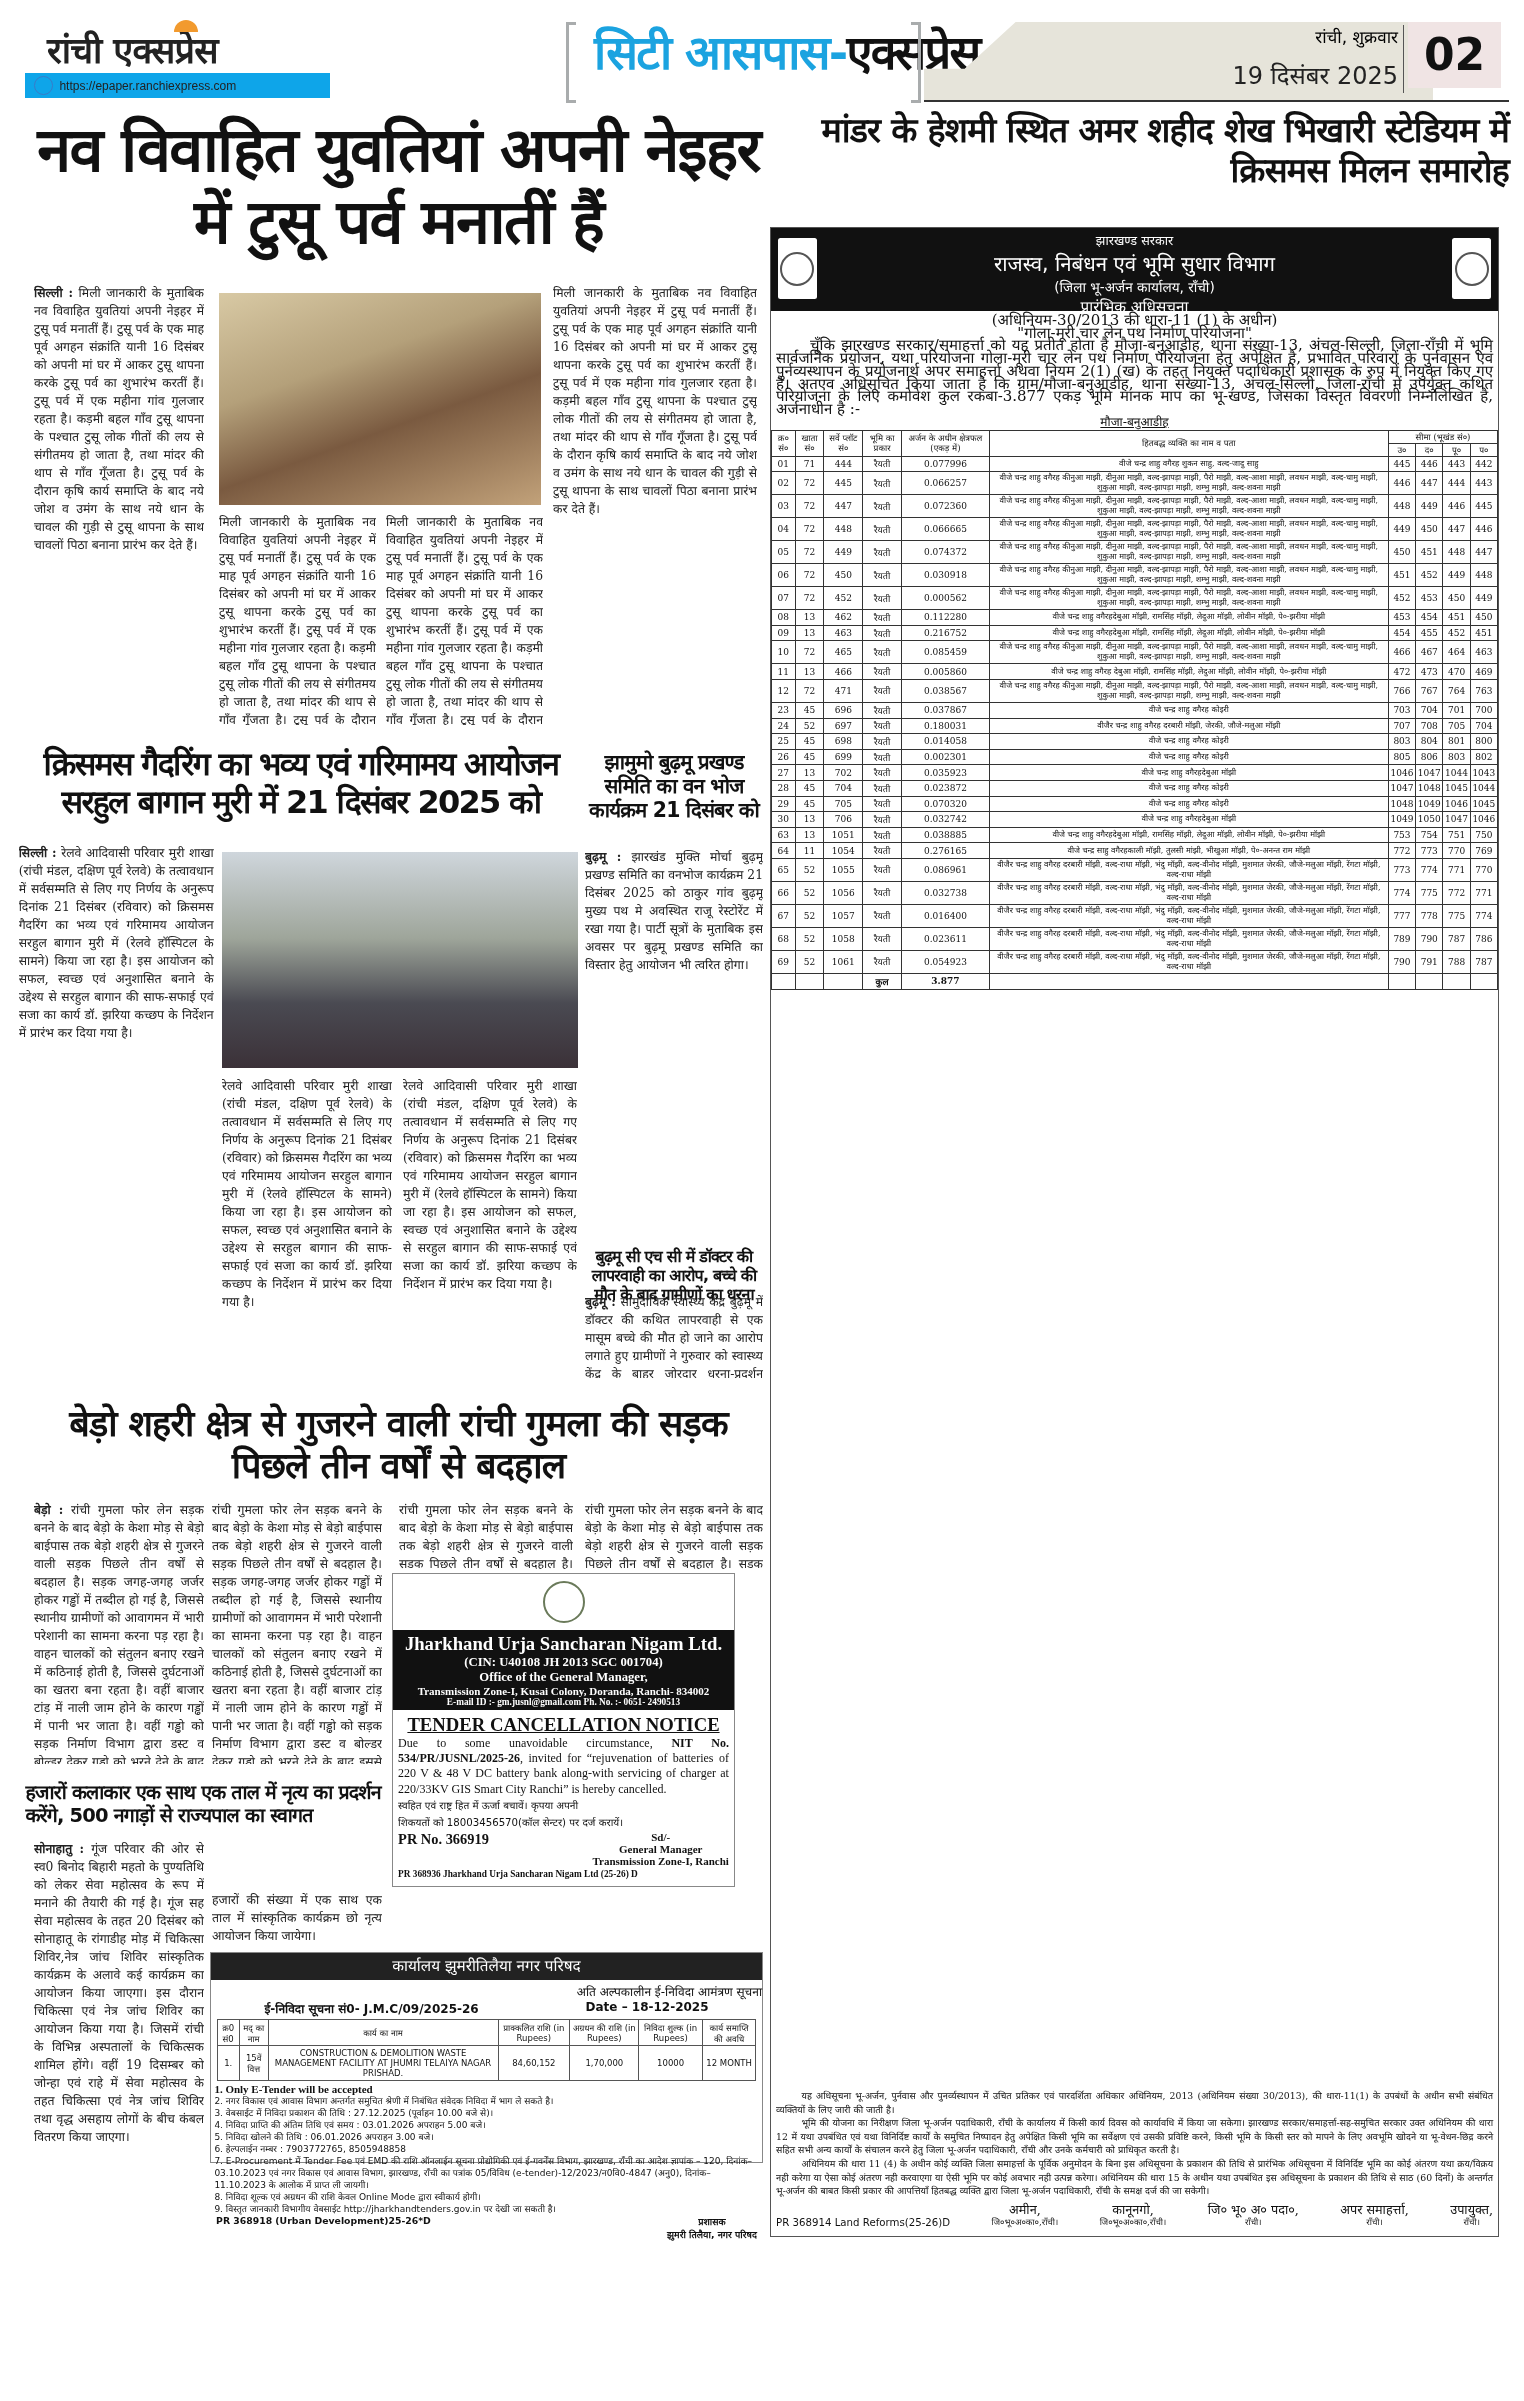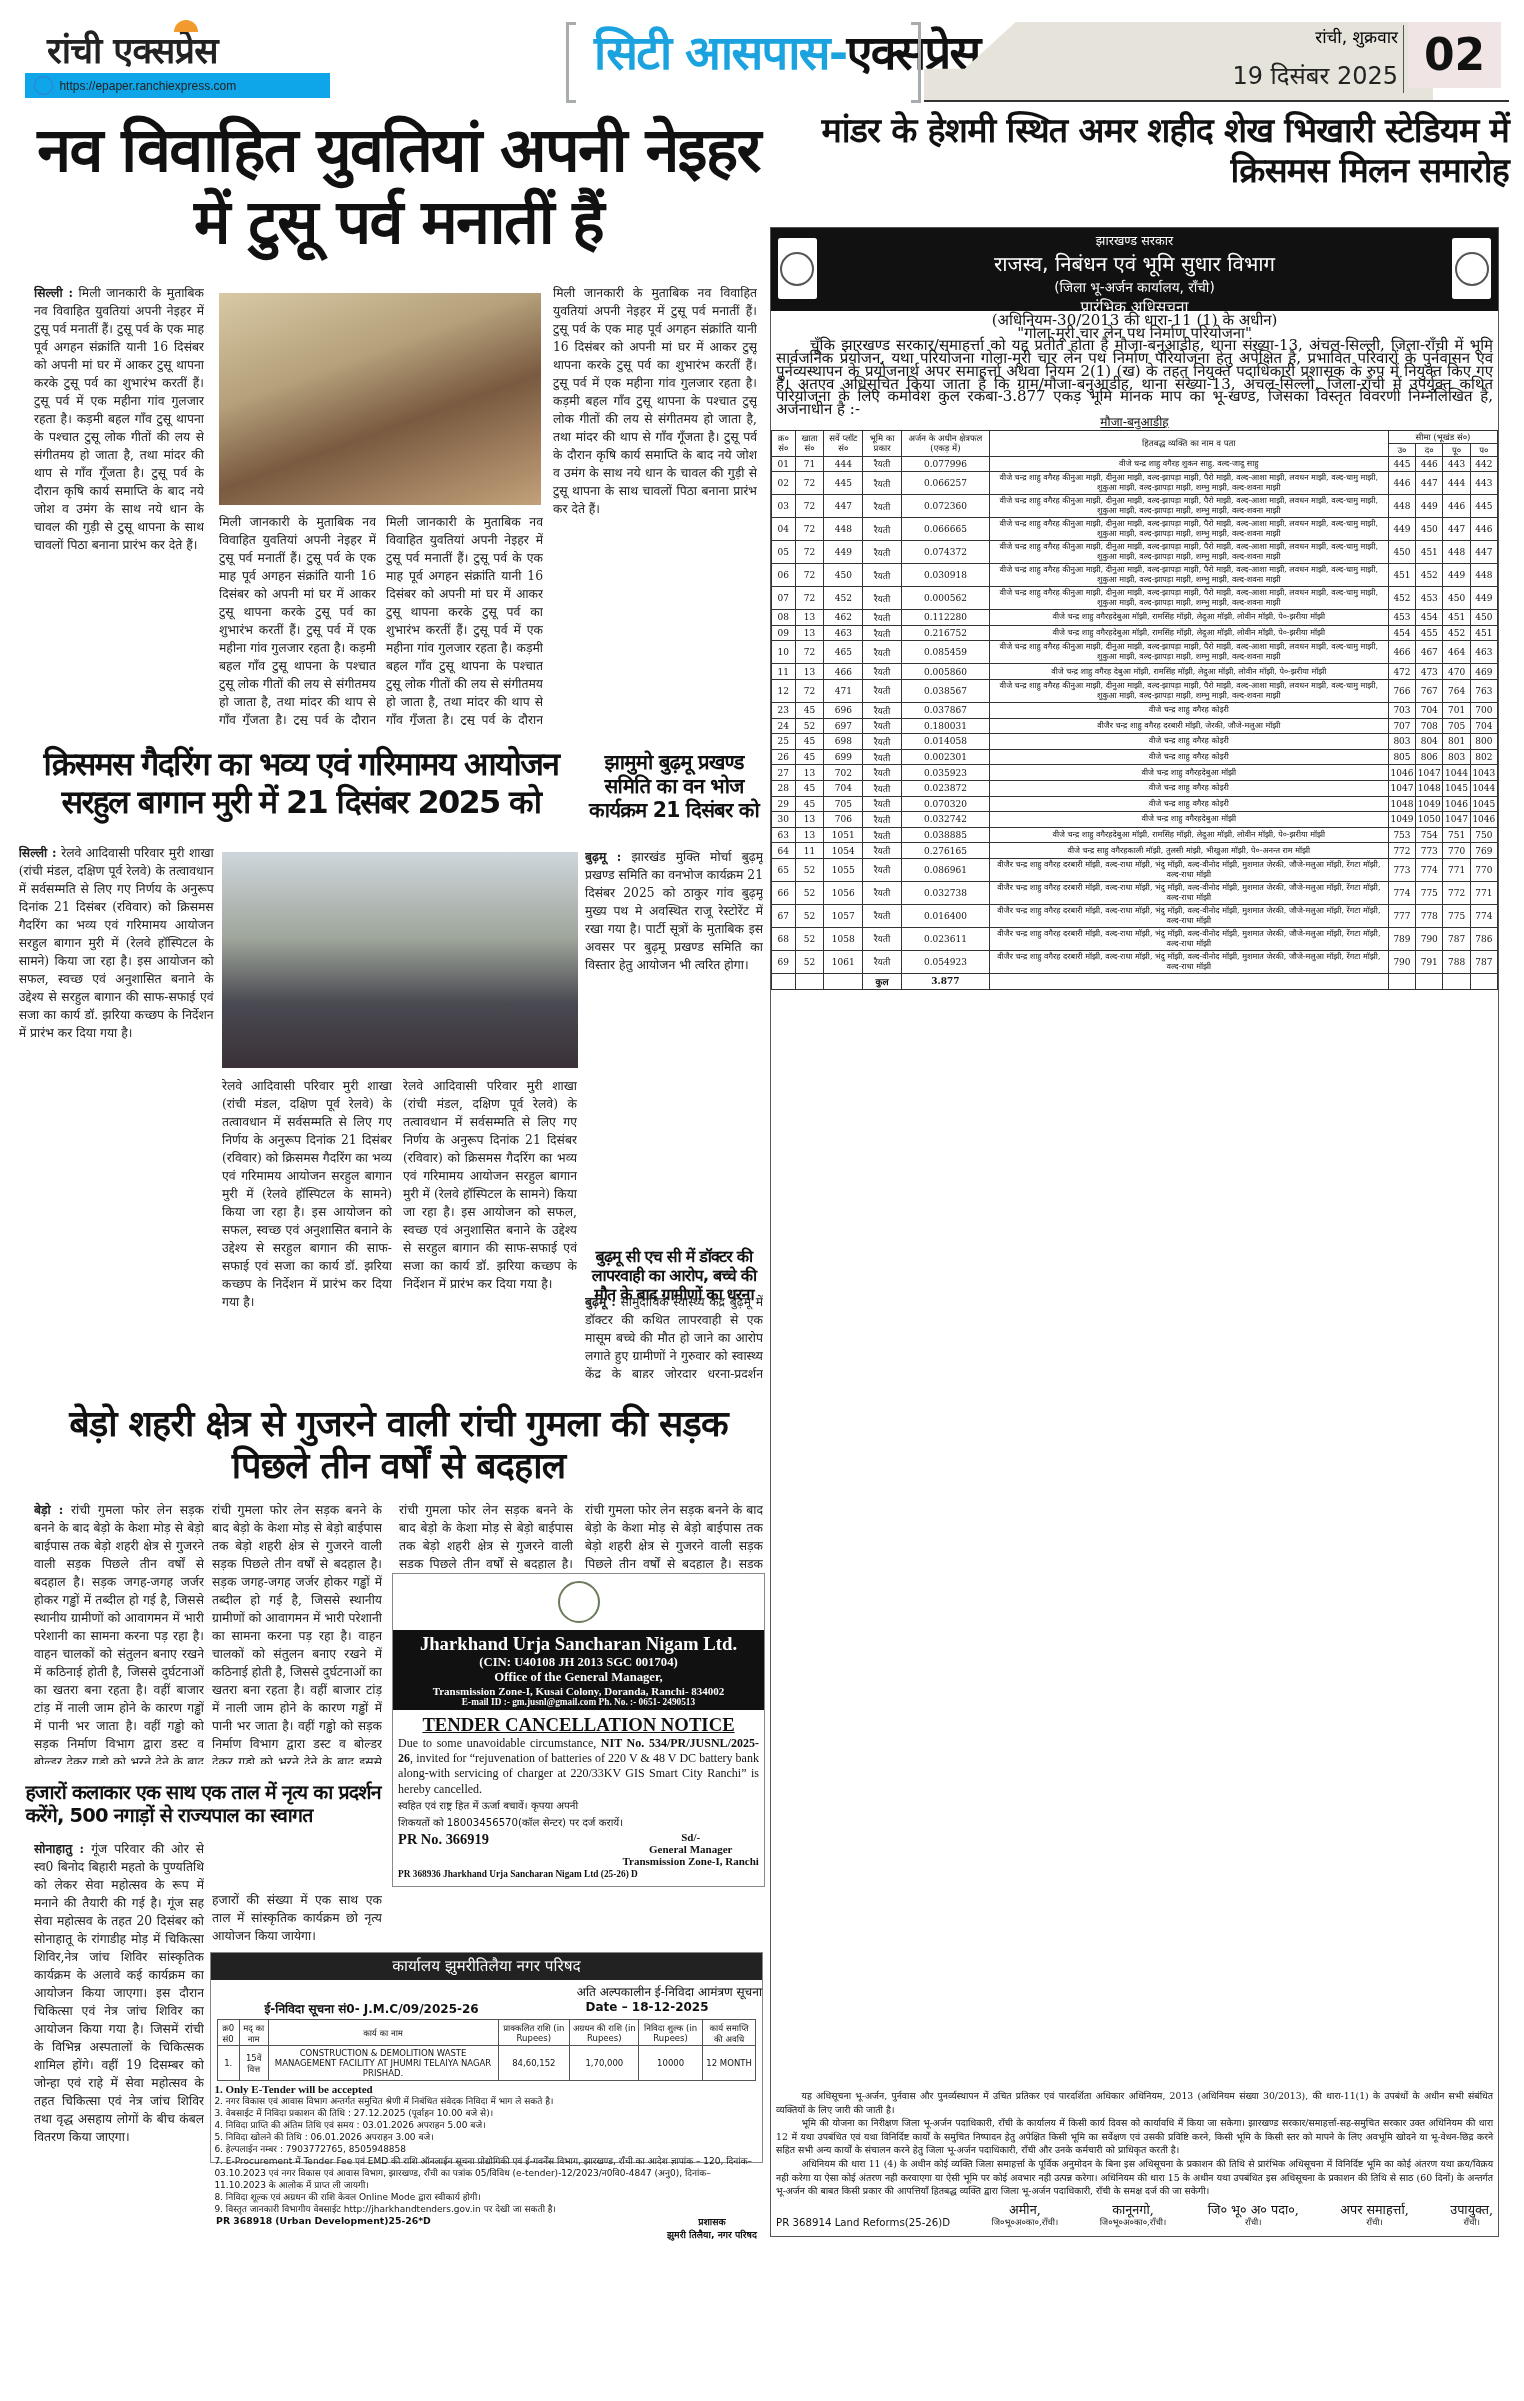--- a/index.html
+++ b/index.html
@@ -40,21 +40,21 @@
   .mauja { position:absolute; left:0; top: 185px; width:100%; text-align:center; font-size: 12px; text-decoration: underline; }
   table.land { position:absolute; left:0; top: 202px; width: 100%; border-collapse: collapse; font-family: "DejaVu Serif", serif; font-size: 9px; }
   table.land td, table.land th { border: 0.8px solid #333; text-align:center; padding: 0.8px 1.7px; font-weight: normal; }
   table.land th { font-size: 8.5px; line-height: 10.2px; }
   table.land td.names { font-size: 8px; line-height: 10.2px; }
   .notice-foot { position:absolute; left:5.1px; bottom: 6px; width: 717px; font-family:"DejaVu Serif",serif; font-size: 9.3px; line-height: 13.6px; text-align: justify; }
   .sigs { display:flex; justify-content: space-between; align-items:flex-end; margin-top: 5.1px; font-size: 12.7px; }
   .sigs small { display:block; font-size: 8.5px; text-align:center; }
   .sigs .pr { font-family:"DejaVu Sans", sans-serif; font-size: 10.2px; line-height: 13.6px; }
   
-  .jusnl { left: 392px; top: 1573px; width: 373px; height: 314px; border: 0.8px solid #888; background:#fff; }
+  .jusnl { left: 392px; top: 1573px; width: 343px; height: 314px; border: 0.8px solid #888; background:#fff; }
   .jusnl .emb { width: 42px; height: 42px; border-radius:50%; border: 2.5px double #6a7a5a; margin: 6.8px auto; }
   .jusnl .blk { background:#111; color:#fff; text-align:center; font-family: "Liberation Serif", serif; padding: 3.4px 0; }
   .jusnl .blk .t1 { font-size: 18.7px; font-weight:bold; }
   .jusnl .blk .t2 { font-size: 12.7px; font-weight:bold; }
   .jusnl .blk .t3 { font-size: 11px; font-weight:bold; }
   .jusnl .blk .t4 { font-size: 9.3px; font-weight:bold; }
   .jusnl .tc { font-family:"Liberation Serif", serif; font-weight:bold; font-size: 18.7px; text-align:center; text-decoration: underline; margin-top: 3.4px; }
   .jusnl .body { font-family:"Liberation Serif", serif; font-size: 12px; line-height: 15.3px; text-align: justify; padding: 0 5.1px; }
   .jusnl .hi { font-family:"DejaVu Sans", sans-serif; font-size: 10.2px; line-height: 17px; padding: 0 5.1px; }
   .jusnl .sign { font-family:"Liberation Serif", serif; font-weight:bold; font-size: 11px; padding: 0 5.1px; }

